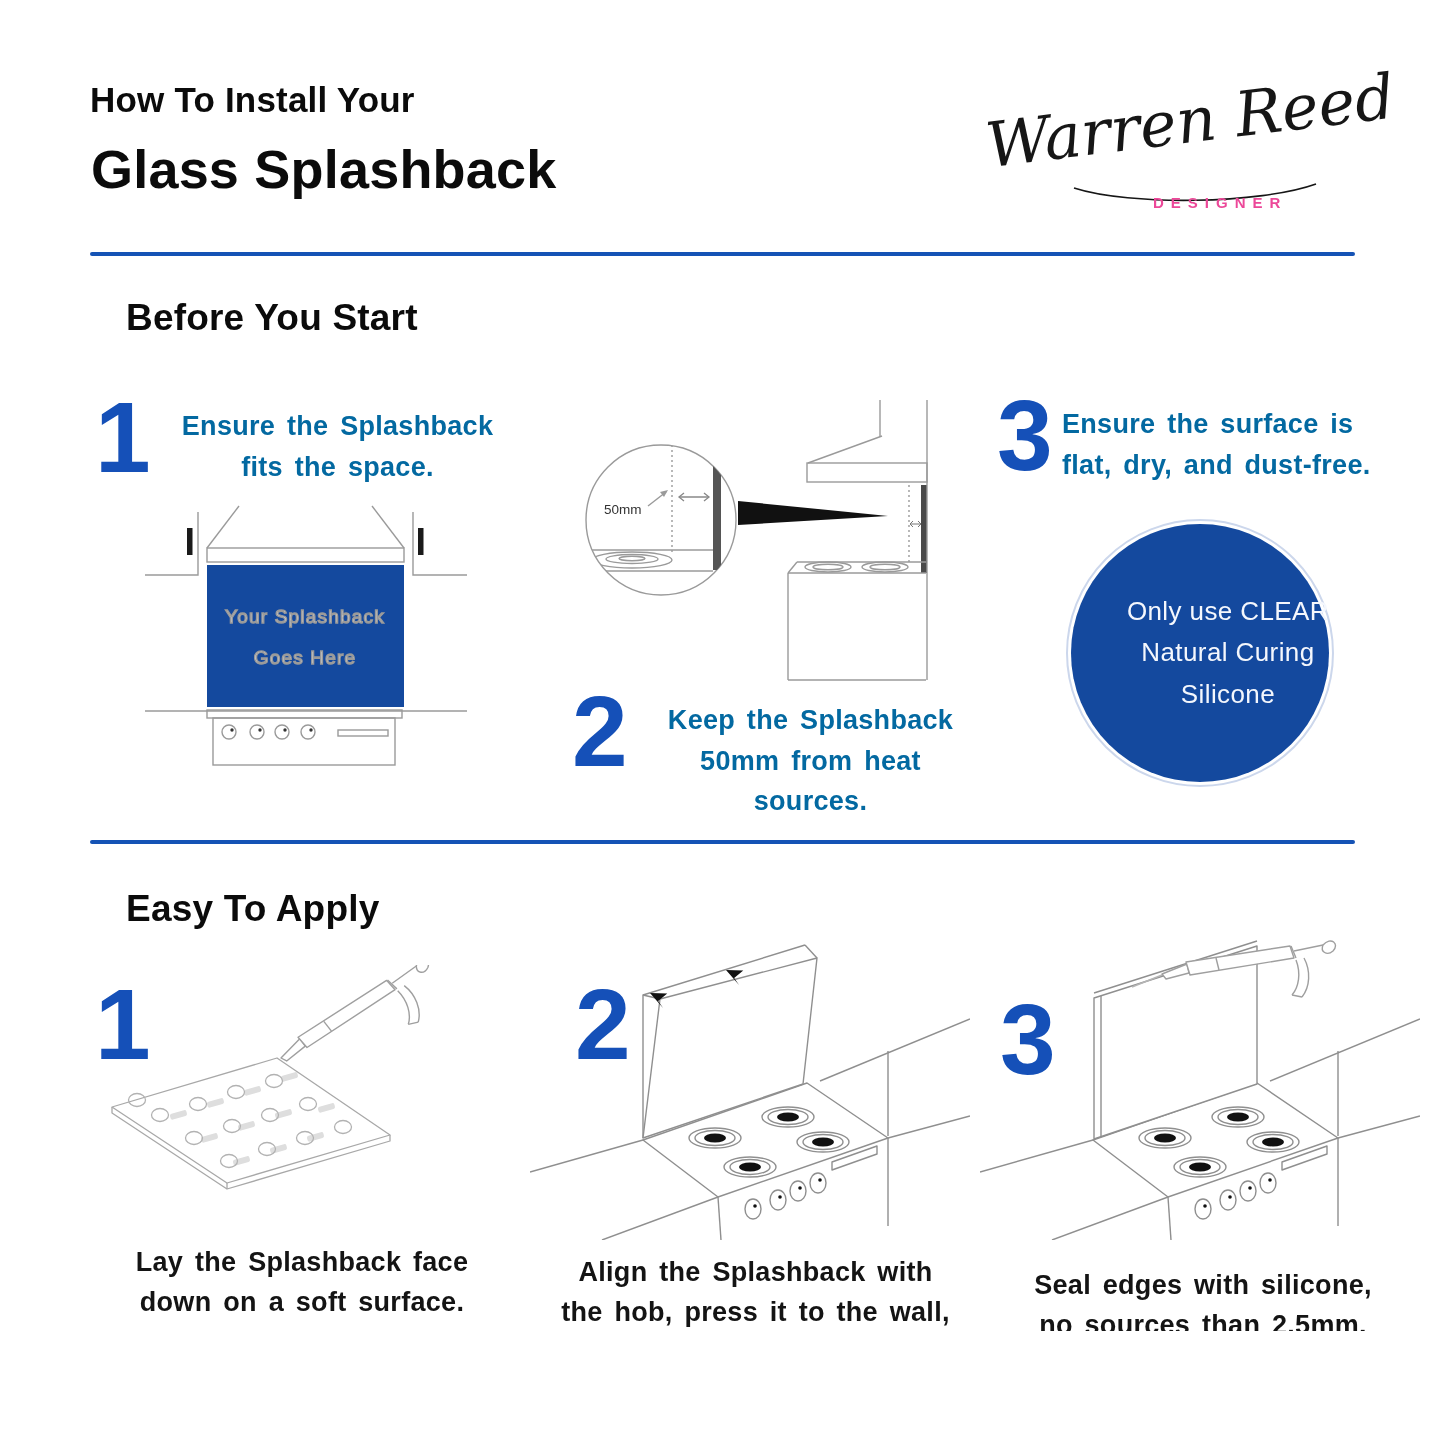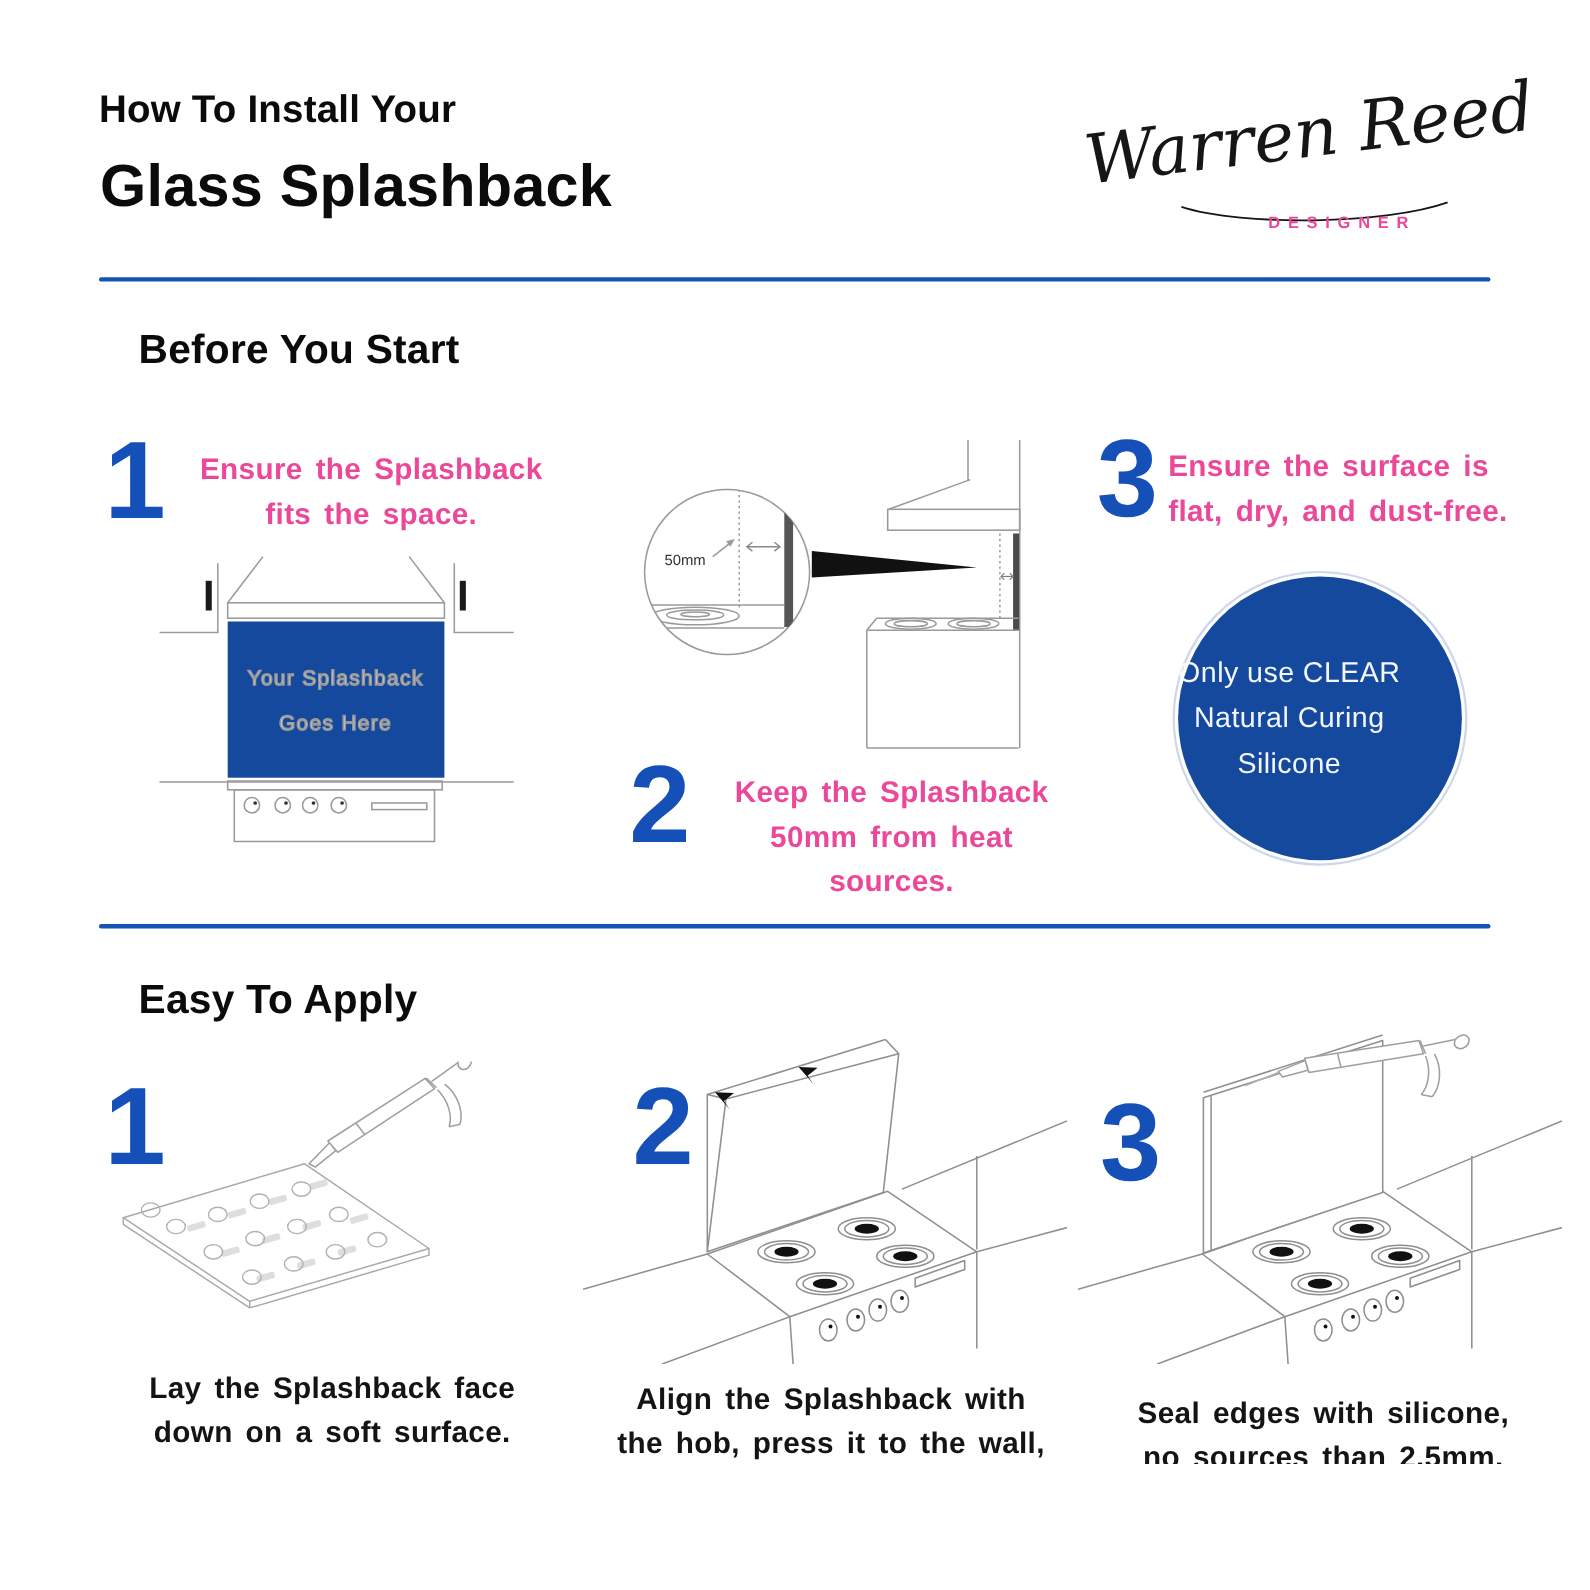--- a/index.html
+++ b/index.html
@@ -29,34 +29,34 @@
   .div-top{top:252px;}
   .div-bottom{top:840px;}
   .section-heading{font-size:37px;font-weight:800;color:#0b0b0b;letter-spacing:.2px;margin-left:36px;}
   .h-before{left:90px;top:297px;}
   .h-apply{left:90px;top:888px;}
   .step-number{
     font-size:100px;line-height:.78;font-weight:800;color:var(--number-blue);
     font-family:"Liberation Sans",sans-serif;
   }
   .step-text{
-    font-size:27px;font-weight:700;line-height:1.5;color:#ec4899;
+    font-size:27px;font-weight:700;line-height:1.5;color:#0369a1;
     white-space:pre-line;letter-spacing:.3px;word-spacing:4px;
   }
   .caption{
     font-size:27px;font-weight:700;line-height:1.48;color:#141414;text-align:center;
     white-space:pre-line;letter-spacing:.3px;word-spacing:4px;
   }
   .badge{
     left:1066px;top:519px;width:258px;height:258px;border:2px solid #ccd7ec;
     border-radius:50%;padding:3px;
   }
   .badge-inner{
     width:100%;height:100%;background:var(--accent-blue);border-radius:50%;
-    display:flex;align-items:center;justify-content:flex-start;
+    display:flex;align-items:center;justify-content:flex-end;
   }
   .badge-text{
     color:#f4f7fd;font-size:26px;font-weight:400;line-height:1.6;text-align:center;
     white-space:pre-line;letter-spacing:.4px;
   }
   svg{display:block;}
   svg text{font-family:"Liberation Sans",sans-serif;}
 </style>
 </head>
 <body>

